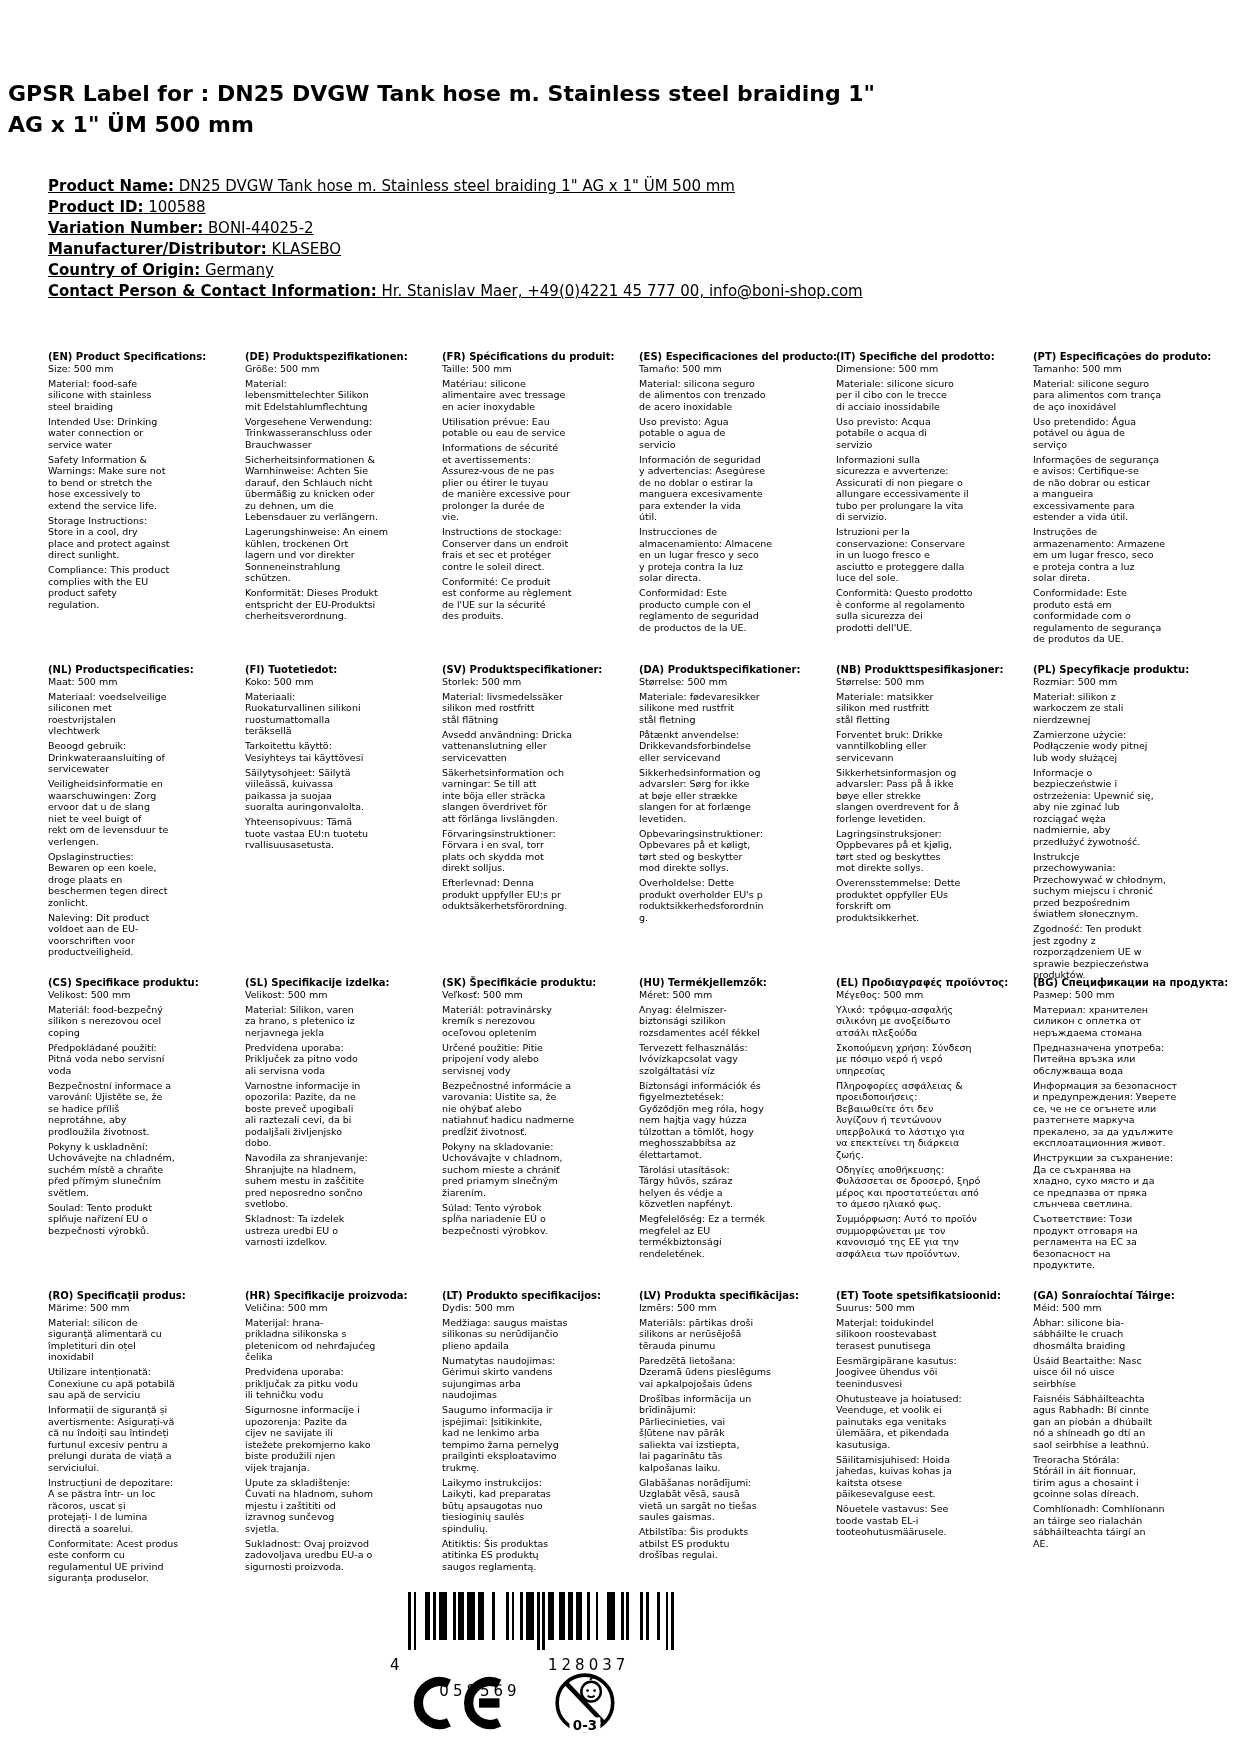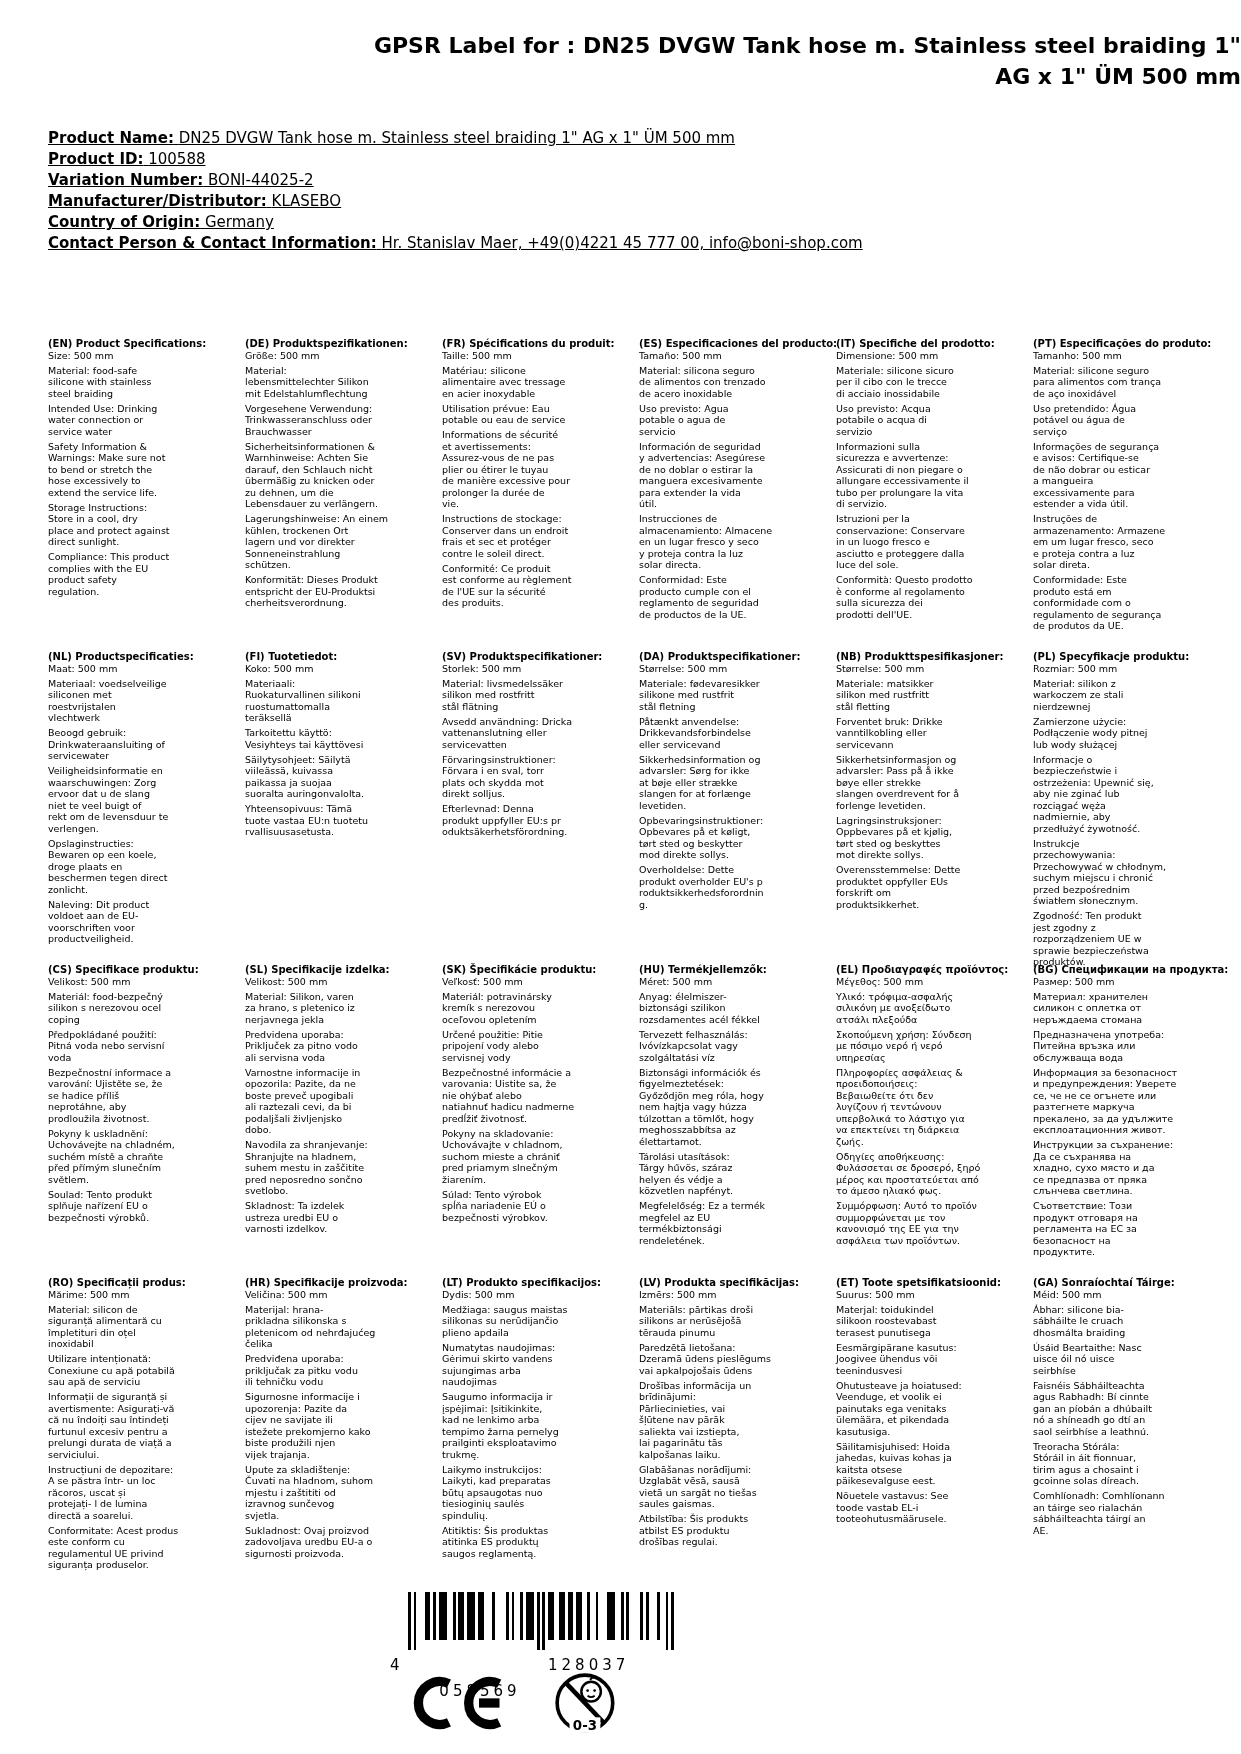--- a/index.html
+++ b/index.html
@@ -1,21 +1,21 @@
 <!DOCTYPE html>
 <html><head>
 <meta charset="utf-8">
 <style>
   html,body{margin:0;padding:0;background:#fff;}
   .page{position:relative;width:1241px;height:1754px;background:#ffffff;color:#000;
         font-family:"DejaVu Sans", sans-serif;overflow:hidden;}
-  .title{margin:0;padding-top:30px;text-align:right;font-size:22px;line-height:31px;font-weight:bold;}
+  .title{margin:8px;padding-top:70px;text-align:left;font-size:22px;line-height:31px;font-weight:bold;}
   .info{margin:36px 0 0 48px;font-size:15px;line-height:21px;text-decoration:underline;}
   .info .line b{font-weight:bold;}
-  .grid{position:absolute;left:48px;top:338px;width:1185px;display:grid;
+  .grid{position:absolute;left:48px;top:351px;width:1185px;display:grid;
         grid-template-columns:repeat(6,197px);grid-auto-rows:313px;}
   .cell{font-size:9.5px;line-height:11.5px;padding-right:12px;box-sizing:border-box;overflow:visible;}
   .cell .hd{font-weight:bold;font-size:10px;white-space:nowrap;}
   .cell p{margin:0 0 3.5px 0;white-space:pre-line;}
   .barcode-wrap{position:absolute;left:408px;top:1592px;width:270px;}
   .barcode-digits{position:relative;height:20px;margin-top:2px;font-size:15px;letter-spacing:4px;}
   .barcode-digits .d1{position:absolute;left:-18px;top:0;}
   .barcode-digits .d2{position:absolute;left:16px;width:112px;top:0;text-align:center;margin-top:26px;}
   .barcode-digits .d3{position:absolute;left:140px;width:112px;top:0;text-align:left;}
   .ce{position:absolute;left:412px;top:1676px;height:54px;}
@@ -243,20 +243,25 @@
 
     <div class="cell">
       <div class="hd">(SV) Produktspecifikationer:</div>
     <p>Storlek: 500 mm</p>
         <p>Material: livsmedelssäker
 silikon med rostfritt
 stål flätning</p>
         <p>Avsedd användning: Dricka
 vattenanslutning eller
 servicevatten</p>
+        <p>Säkerhetsinformation och
+varningar: Se till att
+inte böja eller sträcka
+slangen överdrivet för
+att förlänga livslängden.</p>
         <p>Förvaringsinstruktioner:
 Förvara i en sval, torr
 plats och skydda mot
 direkt solljus.</p>
         <p>Efterlevnad: Denna
 produkt uppfyller EU:s pr
 oduktsäkerhetsförordning.</p>
       </div>
 
     <div class="cell">

